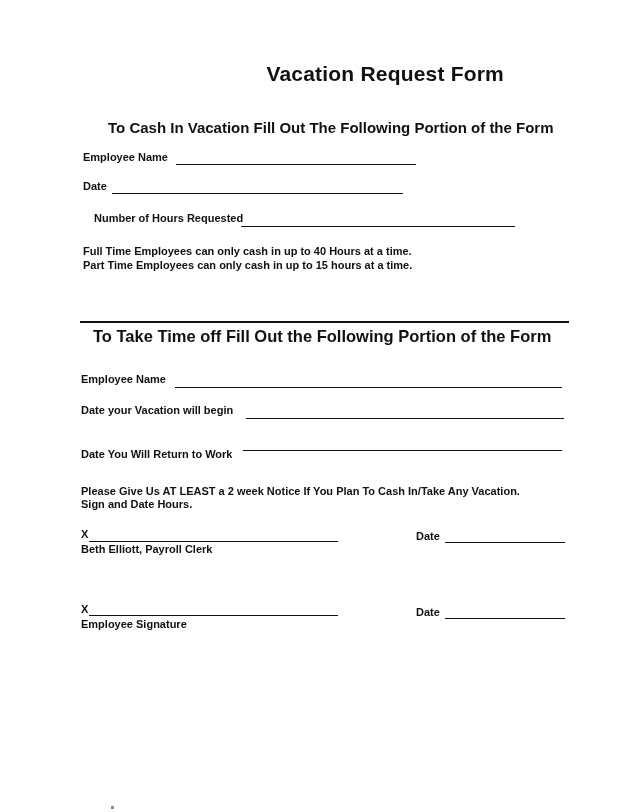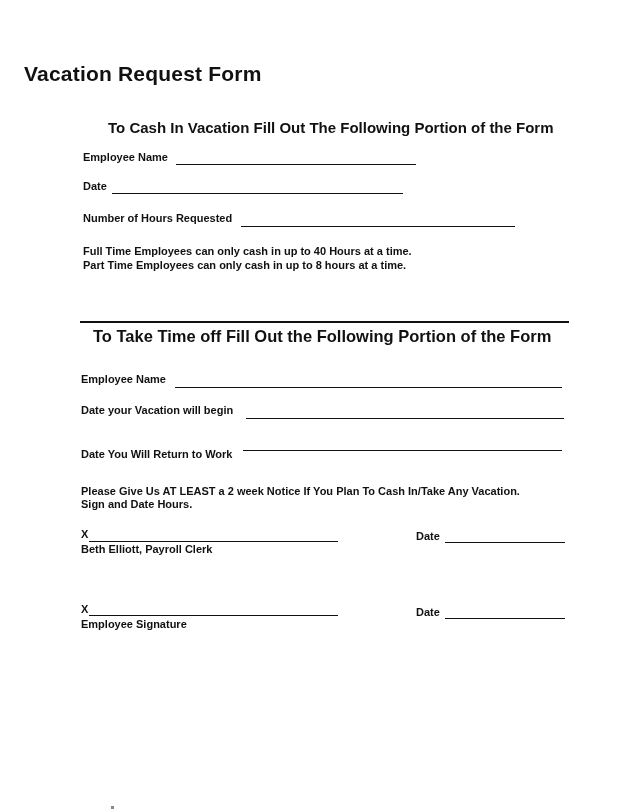--- a/index.html
+++ b/index.html
@@ -11,22 +11,22 @@
       width: 635px;
       height: 812px;
       position: relative;
       overflow: hidden;
       font-family: "Liberation Sans", sans-serif;
       color: #111111;
     }
     .abs { position: absolute; white-space: nowrap; }
     .title {
       left: 0; width: 504px; top: 62px;
-      text-align: left;
-      font-size: 21px; font-weight: bold; letter-spacing: 0.2px; padding-left: 24px;
+      text-align: right;
+      font-size: 21px; font-weight: bold; letter-spacing: 0.2px;
     }
     .h2 {
       font-size: 15px; font-weight: bold;
     }
     .h2b {
       font-size: 16.5px; font-weight: bold;
     }
     .lbl {
       font-size: 11px; font-weight: bold;
     }
@@ -56,25 +56,25 @@
 <div class="abs title">Vacation Request Form</div>
 
 <div class="abs h2" style="left:108px; top:119px;">To Cash In Vacation Fill Out The Following Portion of the Form</div>
 
 <div class="abs lbl" style="left:83px; top:151px;">Employee Name</div>
 <div class="field-line" style="left:176px; top:150px; width:240px;"></div>
 
 <div class="abs lbl" style="left:83px; top:180px;">Date</div>
 <div class="field-line" style="left:112px; top:179px; width:291px;"></div>
 
-<div class="abs lbl" style="left:83px; top:212px;">Number of Hours Requested</div>
+<div class="abs lbl" style="left:94px; top:212px;">Number of Hours Requested</div>
 <div class="field-line" style="left:241px; top:212px; width:274px;"></div>
 
 <div class="abs note" style="left:83px; top:244px;">Full Time Employees can only cash in up to 40 Hours at a time.</div>
-<div class="abs note" style="left:83px; top:258px;">Part Time Employees can only cash in up to 8 hours at a time.</div>
+<div class="abs note" style="left:83px; top:258px;">Part Time Employees can only cash in up to 15 hours at a time.</div>
 
 <div class="divider" style="left:80px; top:321px; width:489px;"></div>
 
 <div class="abs h2b" style="left:93px; top:327px;text-align:right;">To Take Time off Fill Out the Following Portion of the Form</div>
 
 <div class="abs lbl" style="left:81px; top:373px;">Employee Name</div>
 <div class="field-line" style="left:175px; top:373px; width:387px;"></div>
 
 <div class="abs lbl" style="left:81px; top:404px;">Date your Vacation will begin</div>
 <div class="field-line" style="left:246px; top:404px; width:318px;"></div>

